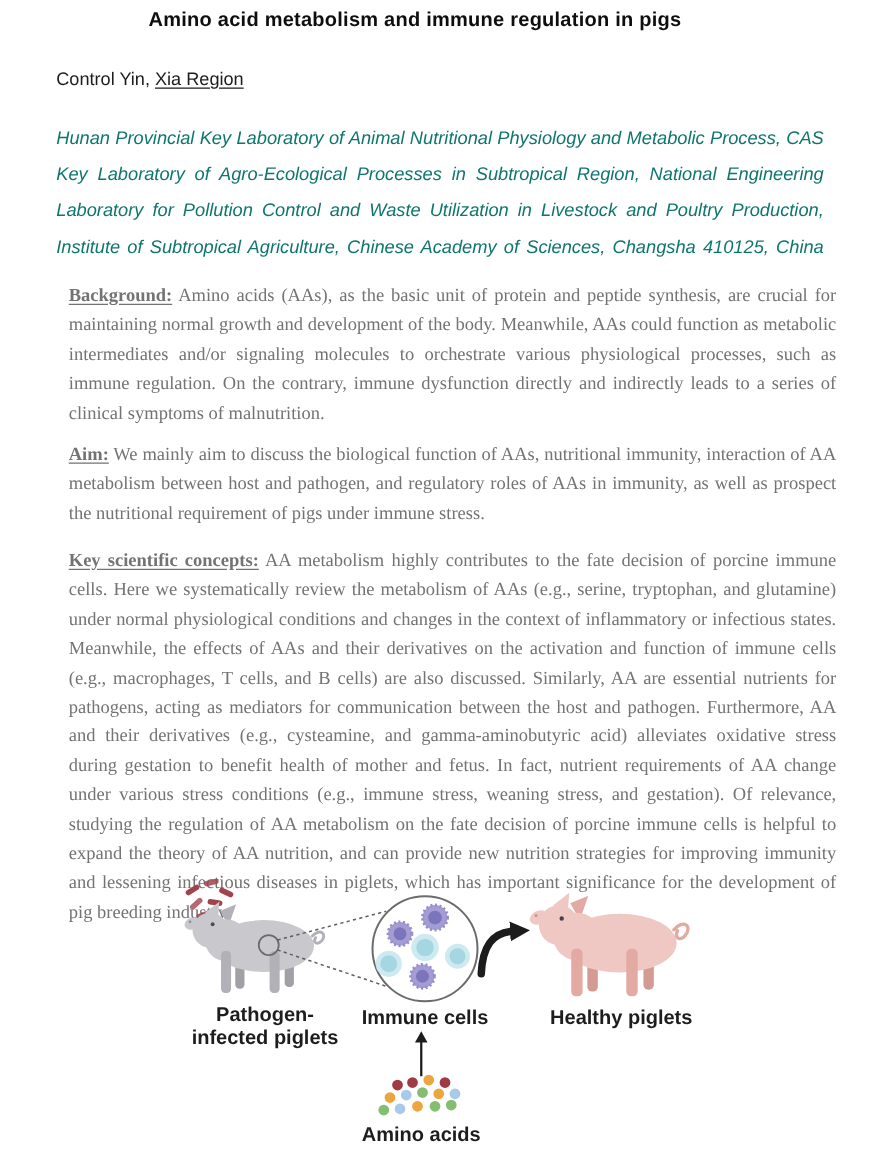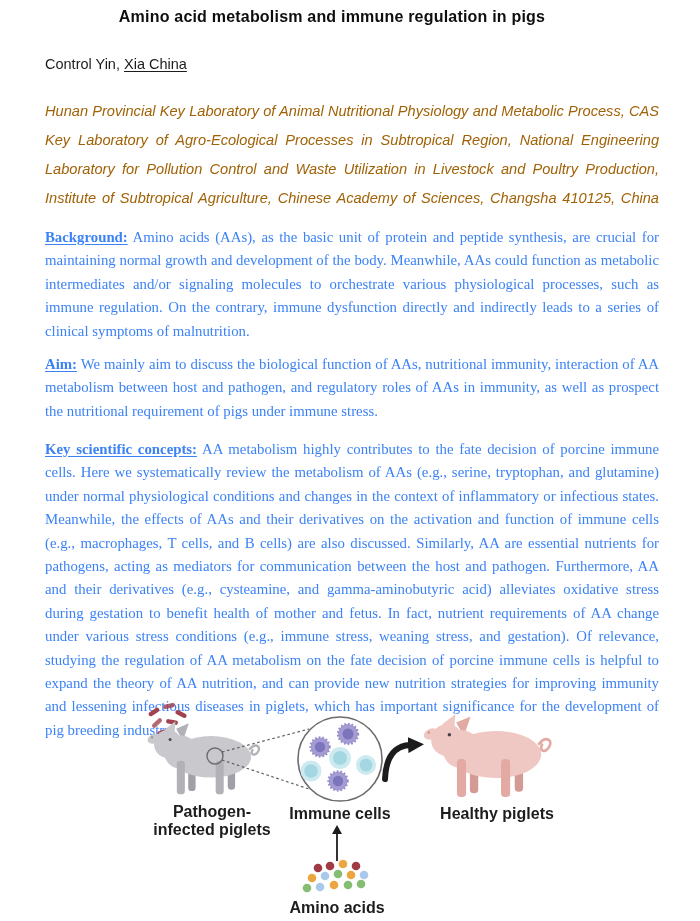--- a/index.html
+++ b/index.html
@@ -11,27 +11,27 @@
     position:absolute; top:8px; left:0; width:664px; margin:0;
     text-align:center; font-size:16px; font-weight:bold; color:#0e0e0e;
     letter-spacing:0.2px;
   }
   .authors {
     position:absolute; top:56px; left:45px; font-size:14.5px; color:#1c1c1c;
   }
   .underline { text-decoration:underline; text-underline-offset:2px; }
   .affiliation {
     position:absolute; top:97px; left:45px; width:614px; margin:0;
-    font-style:italic; font-size:14.6px; line-height:29px; color:#a16207;
+    font-style:italic; font-size:14.6px; line-height:29px; color:#0f766e;
     text-align:justify; text-align-last:justify;
   }
   .body-para {
-    position:absolute; left:45px; width:614px; margin:0;
+    position:absolute; left:55px; width:614px; margin:0;
     font-family:"Liberation Serif", serif; font-size:14.8px;
-    line-height:23.4px; text-align:justify; color:#3b82f6;
+    line-height:23.4px; text-align:justify; color:#737373;
   }
   .para-bg  { top:226px; }
   .para-aim { top:353px; }
   .para-key { top:438px; }
   .sec-head { font-weight:bold; text-decoration:underline; text-underline-offset:2px; }
   .figure { position:absolute; left:90px; top:695px; }
   .fig-label {
     font-family:"Liberation Sans", sans-serif; font-weight:700;
     font-size:16px; fill:#1d1d1d;
   }
@@ -39,21 +39,21 @@
   .mag-line { stroke:#5f5f5f; stroke-width:1.2; stroke-dasharray:2.6 2.6; fill:none; }
   .tail  { fill:none; stroke-width:3.5; stroke-linecap:round; }
 </style>
 </head>
 <body>
 
 <div class="page">
 
   <h1 class="title">Amino acid metabolism and immune regulation in pigs</h1>
 
-  <div class="authors"><span>Control Yin, </span><span class="underline">Xia China</span></div>
+  <div class="authors"><span>Control Yin, </span><span class="underline">Xia Region</span></div>
 
   <p class="affiliation">Hunan Provincial Key Laboratory of Animal Nutritional Physiology and Metabolic Process, CAS Key Laboratory of Agro-Ecological Processes in Subtropical Region, National Engineering Laboratory for Pollution Control and Waste Utilization in Livestock and Poultry Production, Institute of Subtropical Agriculture, Chinese Academy of Sciences, Changsha 410125, China</p>
 
   <p class="body-para para-bg"><span class="sec-head">Background:</span><span> Amino acids (AAs), as the basic unit of protein and peptide synthesis, are crucial for maintaining normal growth and development of the body. Meanwhile, AAs could function as metabolic intermediates and/or signaling molecules to orchestrate various physiological processes, such as immune regulation. On the contrary, immune dysfunction directly and indirectly leads to a series of clinical symptoms of malnutrition.</span></p>
 
   <p class="body-para para-aim"><span class="sec-head">Aim:</span><span> We mainly aim to discuss the biological function of AAs, nutritional immunity, interaction of AA metabolism between host and pathogen, and regulatory roles of AAs in immunity, as well as prospect the nutritional requirement of pigs under immune stress.</span></p>
 
   <p class="body-para para-key"><span class="sec-head">Key scientific concepts:</span><span> AA metabolism highly contributes to the fate decision of porcine immune cells. Here we systematically review the metabolism of AAs (e.g., serine, tryptophan, and glutamine) under normal physiological conditions and changes in the context of inflammatory or infectious states. Meanwhile, the effects of AAs and their derivatives on the activation and function of immune cells (e.g., macrophages, T cells, and B cells) are also discussed. Similarly, AA are essential nutrients for pathogens, acting as mediators for communication between the host and pathogen. Furthermore, AA and their derivatives (e.g., cysteamine, and gamma-aminobutyric acid) alleviates oxidative stress during gestation to benefit health of mother and fetus. In fact, nutrient requirements of AA change under various stress conditions (e.g., immune stress, weaning stress, and gestation). Of relevance, studying the regulation of AA metabolism on the fate decision of porcine immune cells is helpful to expand the theory of AA nutrition, and can provide new nutrition strategies for improving immunity and lessening infectious diseases in piglets, which has important significance for the development of pig breeding industry.</span></p>
 
   <svg class="figure" width="570" height="226" viewBox="0 0 570 226">

